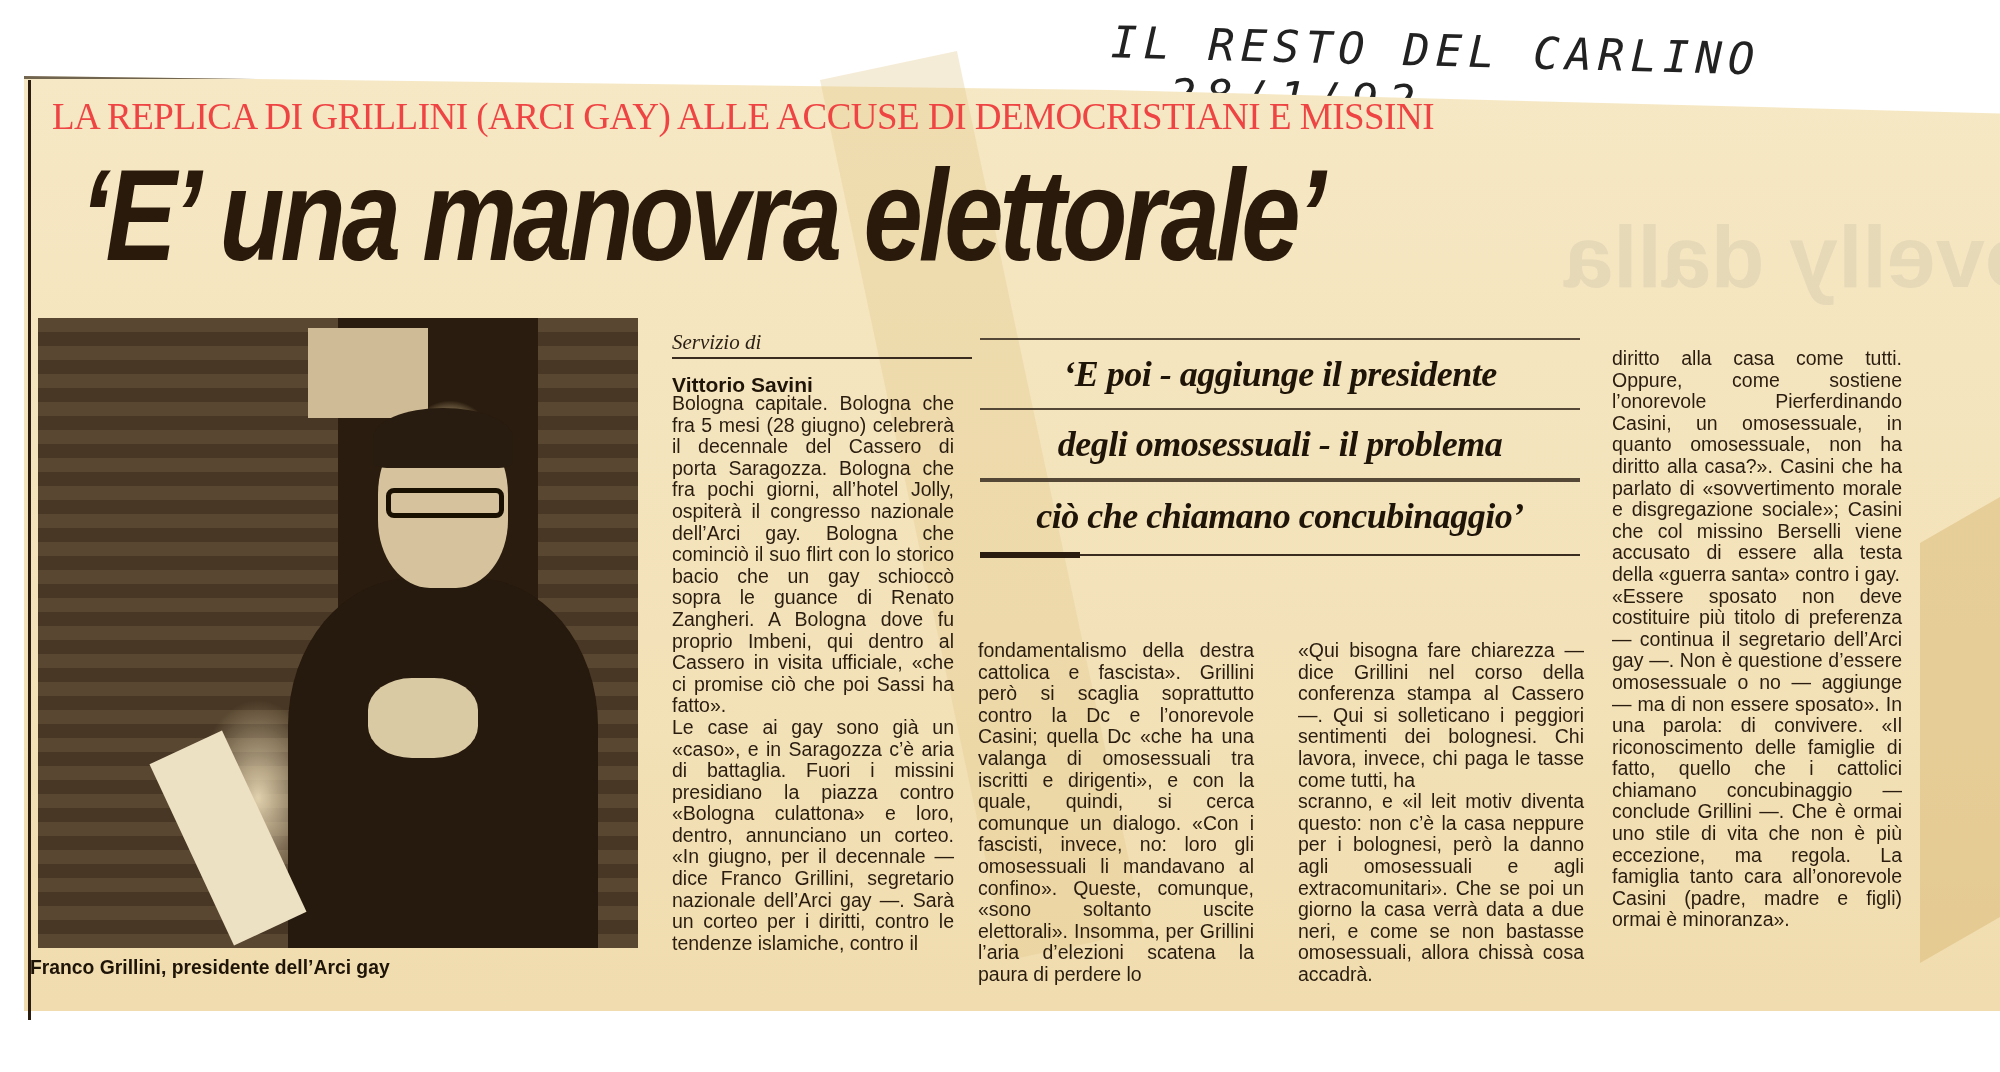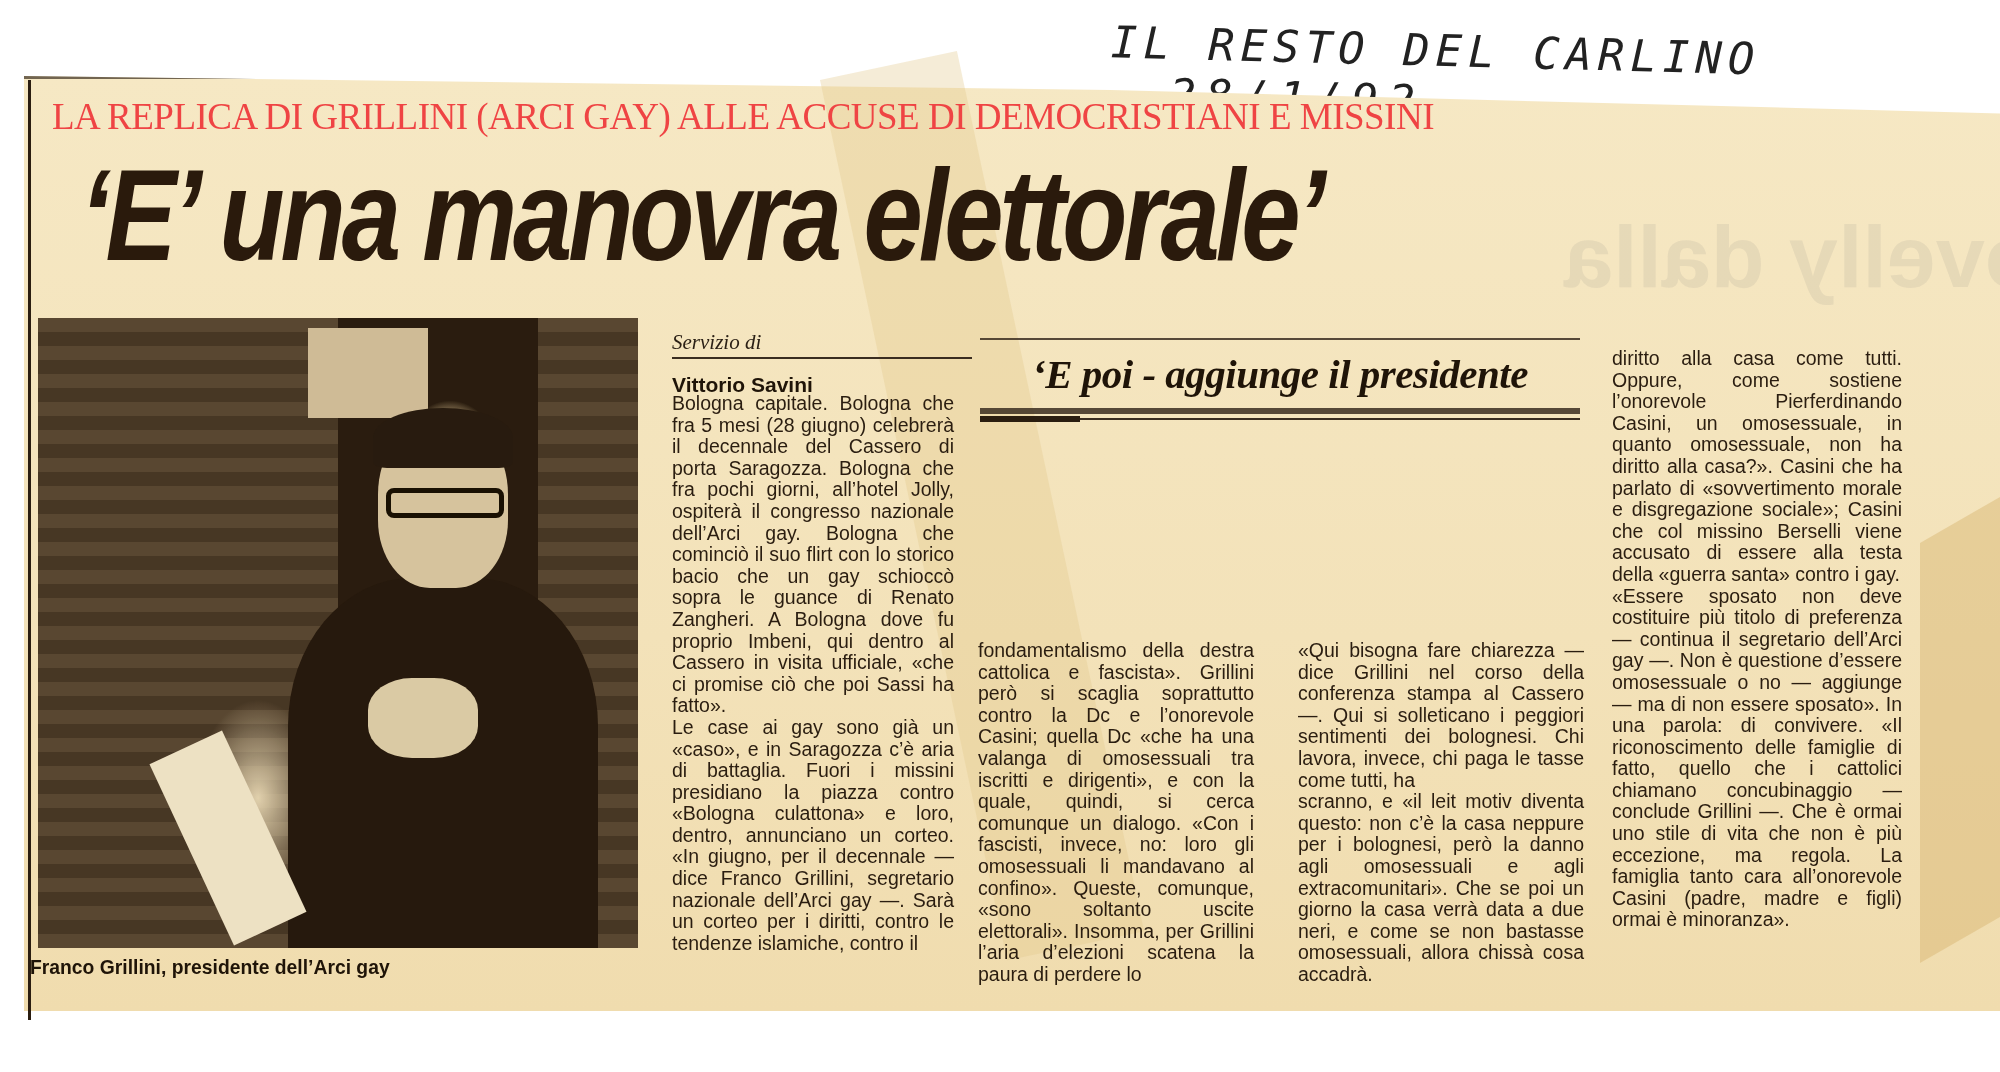--- a/index.html
+++ b/index.html
@@ -50,21 +50,21 @@
   .byline .author{font-weight:bold;font-size:21px;margin-top:14px;color:#1f1408;}
   .col{position:absolute;font-size:19.5px;line-height:21.6px;text-align:justify;color:#2a1d10;
        hyphens:manual;}
   .col p{margin:0;text-indent:0;}
   .col1{left:672px;top:393px;width:282px;}
   .col2{left:978px;top:640px;width:276px;}
   .col3{left:1298px;top:640px;width:286px;}
   .col4{left:1612px;top:348px;width:290px;}
   .pull{position:absolute;left:980px;top:338px;width:600px;}
   .pull .rule{height:2px;background:#3a2d20;opacity:.85;}
-  .pull .line{font-family:"Liberation Serif",serif;font-style:italic;font-weight:bold;font-size:41px;
+  .pull .line{font-family:"Liberation Serif",serif;font-style:italic;font-weight:bold;font-size:36px;
        text-align:center;height:68px;line-height:68px;color:#1f1408;letter-spacing:-0.5px;white-space:nowrap;}
   .pull .bottom{display:flex;align-items:center;height:6px;margin-top:2px;}
   .pull .bottom .thick{width:100px;height:6px;background:#2a1d10;}
   .pull .bottom .thin{flex:1;height:2px;background:#3a2d20;}
 </style>
 </head>
 <body>
 
 <div class="handnote">
   <span>IL RESTO DEL CARLINO</span>
@@ -99,22 +99,24 @@
 
 <div class="col col1">
   <p>Bologna capitale. Bologna che fra 5 mesi (28 giugno) celebrerà il decennale del Cassero di porta Saragozza. Bologna che fra pochi giorni, all’hotel Jolly, ospiterà il congresso nazionale dell’Arci gay. Bologna che cominciò il suo flirt con lo storico bacio che un gay schioccò sopra le guance di Renato Zangheri. A Bologna dove fu proprio Imbeni, qui dentro al Cassero in visita ufficiale, «che ci promise ciò che poi Sassi ha fatto».</p>
   <p>Le case ai gay sono già un «caso», e in Saragozza c’è aria di battaglia. Fuori i missini presidiano la piazza contro «Bologna culattona» e loro, dentro, annunciano un corteo. «In giugno, per il decennale — dice Franco Grillini, segretario nazionale dell’Arci gay —. Sarà un corteo per i diritti, contro le tendenze islamiche, contro il</p>
 </div>
 
 <div class="pull">
   <div class="rule"></div>
   <div class="line">‘E poi - aggiunge il presidente</div>
   <div class="rule"></div>
+  <div class="line">degli omosessuali - il problema</div>
   <div class="rule"></div>
   <div class="rule"></div>
+  <div class="line">ciò che chiamano concubinaggio’</div>
   <div class="bottom">
     <div class="thick"></div>
     <div class="thin"></div>
   </div>
 </div>
 
 <div class="col col2">
   <p>fondamentalismo della destra cattolica e fascista». Grillini però si scaglia soprattutto contro la Dc e l’onorevole Casini; quella Dc «che ha una valanga di omosessuali tra iscritti e dirigenti», e con la quale, quindi, si cerca comunque un dialogo. «Con i fascisti, invece, no: loro gli omosessuali li mandavano al confino». Queste, comunque, «sono soltanto uscite elettorali». Insomma, per Grillini l’aria d’elezioni scatena la paura di perdere lo</p>
 </div>
 

